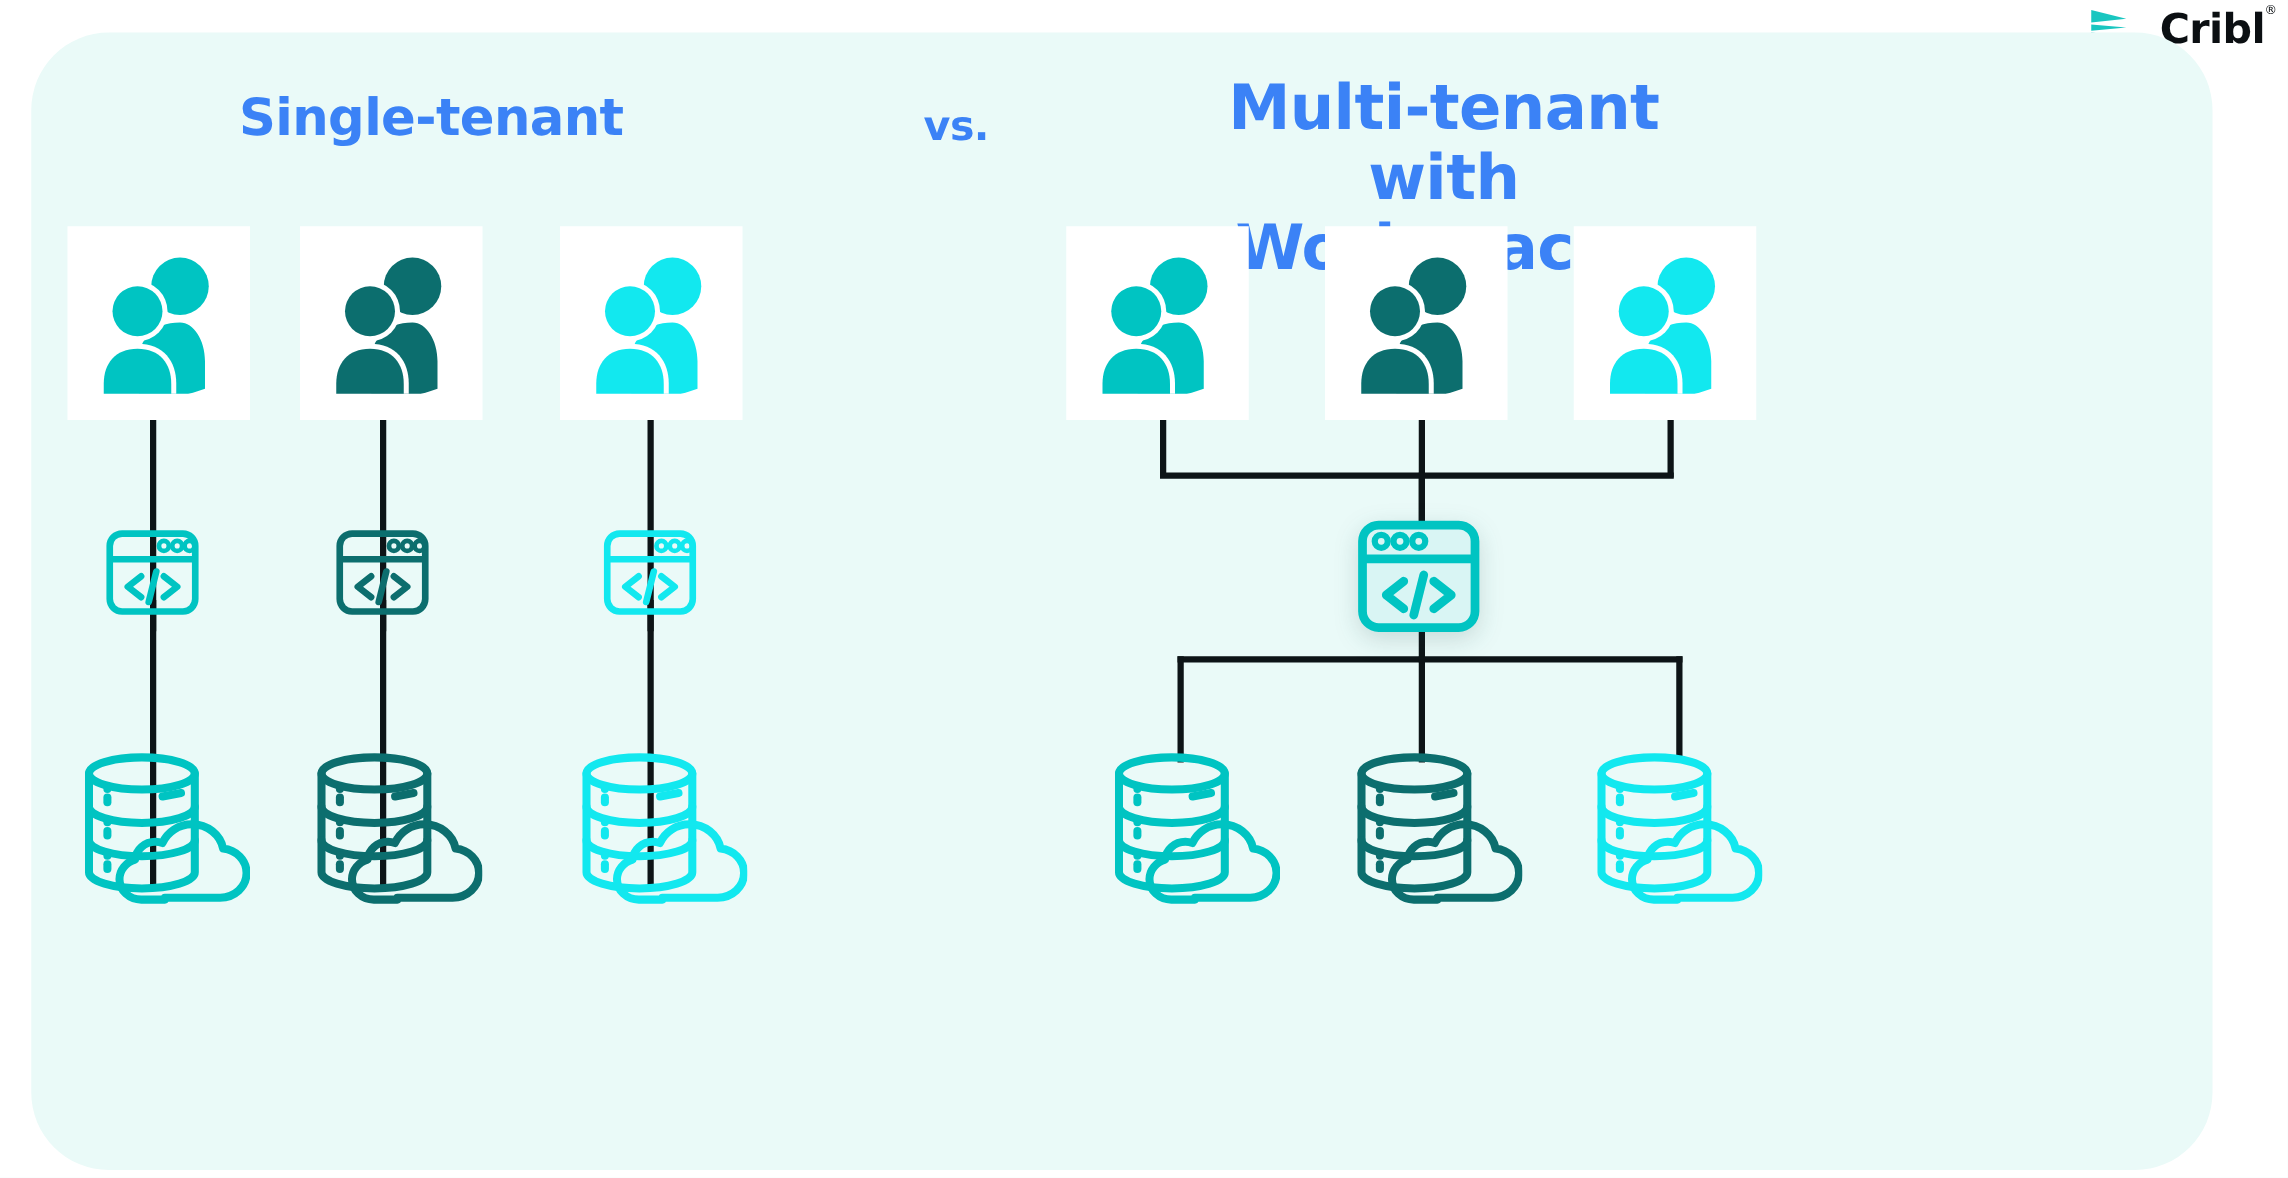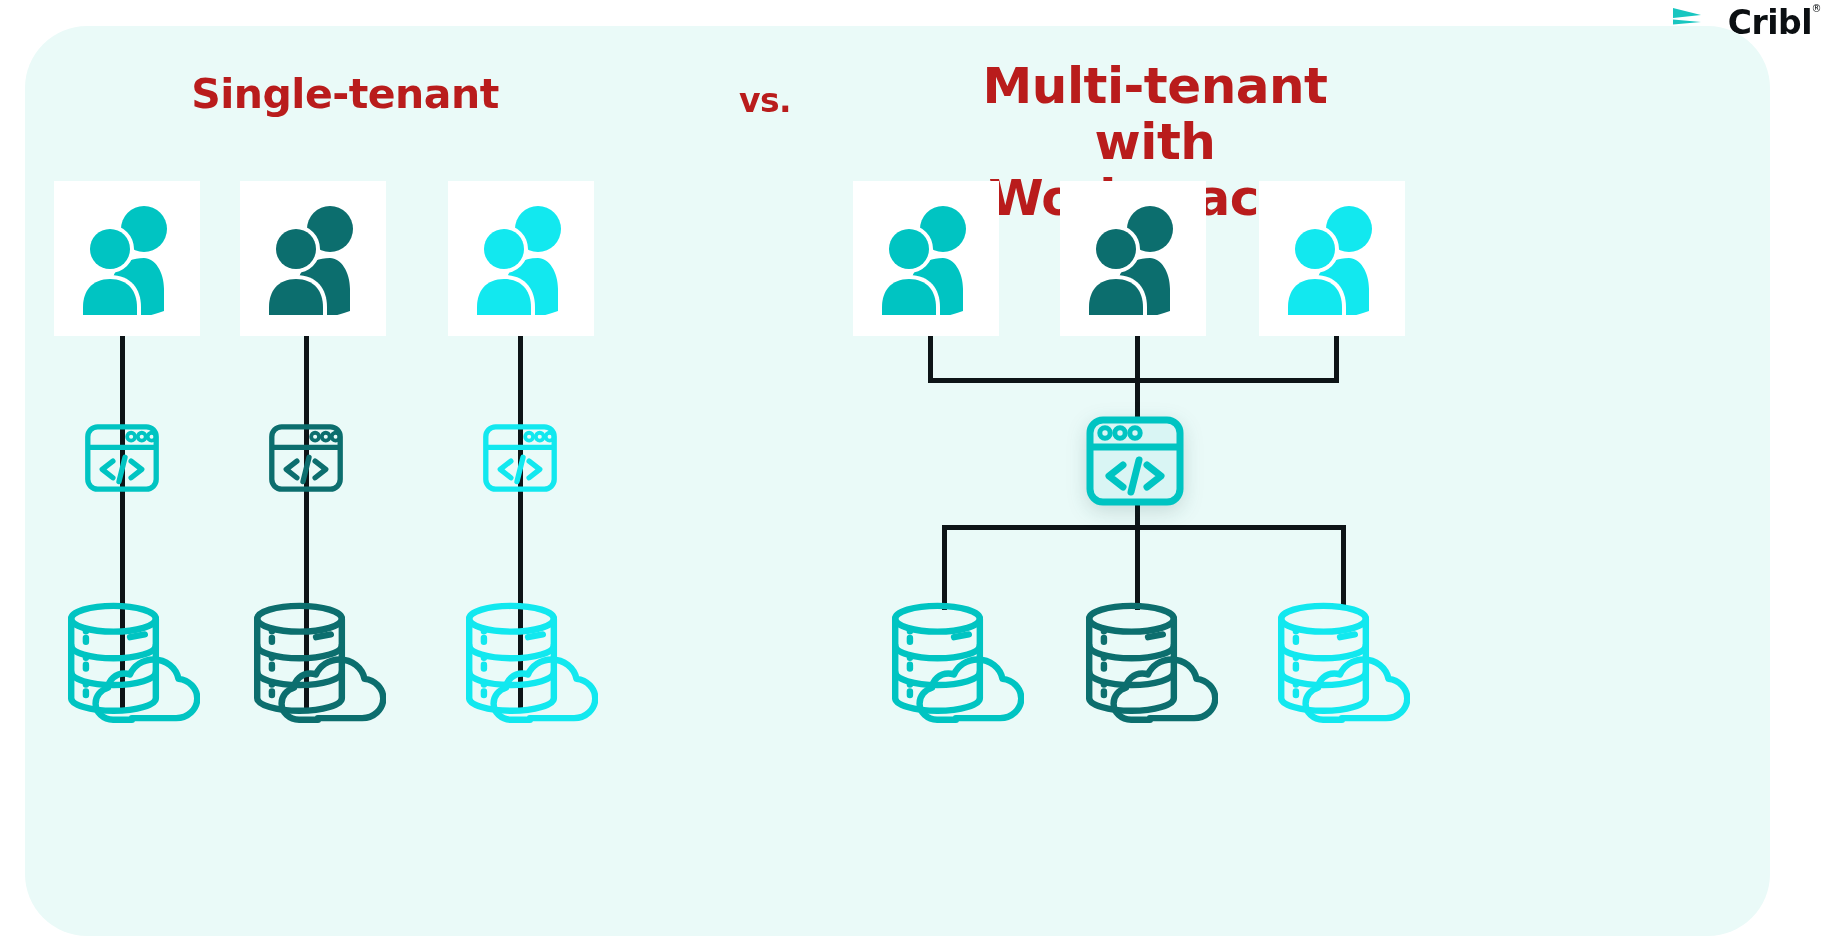--- a/index.html
+++ b/index.html
@@ -54,21 +54,21 @@
     height: 910px;
     background: #eafaf8;
     border-radius: 62px;
   }
 
   
   .title {
     position: absolute;
     font-family: "DejaVu Sans", sans-serif;
     font-weight: 700;
-    color: #b91c1c;
+    color: #3b82f6;
     text-align: center;
     line-height: 1.12;
     letter-spacing: -0.5px;
   }
   .title-left  { left: 100px; top: 72px;  width: 490px; font-size: 41px; }
   .title-vs    { left: 700px; top: 83px;  width: 130px; font-size: 33px; }
   .title-right { left: 920px; top: 58px;  width: 470px; font-size: 50px; }
 
   
   .user-tile {

